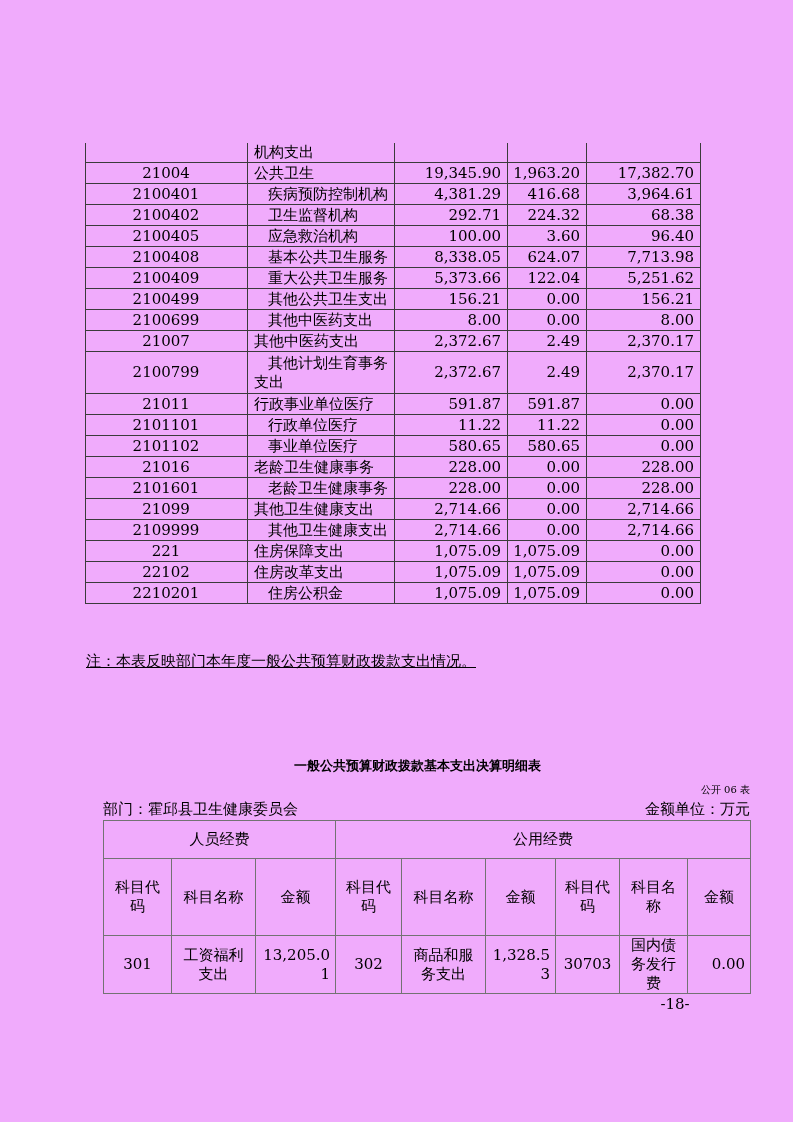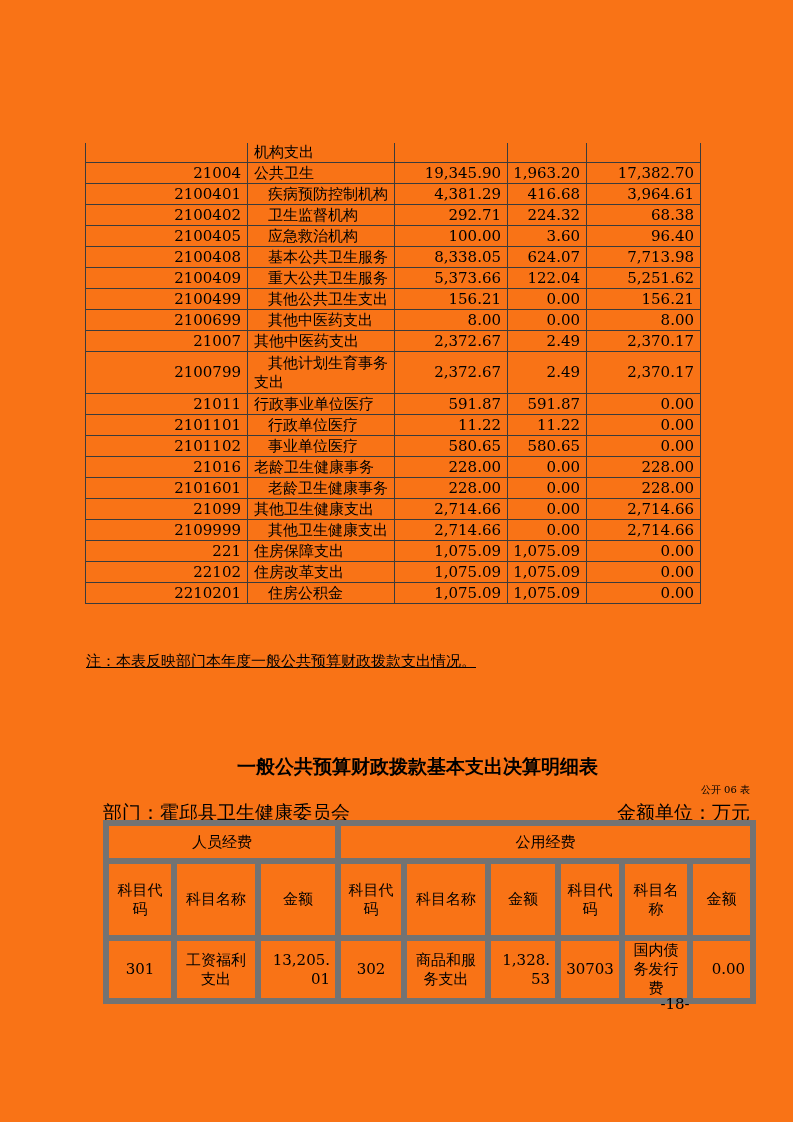--- a/index.html
+++ b/index.html
@@ -1,56 +1,56 @@
 <!DOCTYPE html>
 <html><head>
 <meta charset="utf-8">
 <style>
   html,body { margin:0; padding:0; background:#e8e8e8; }
   .page {
-    position:relative; width:793px; height:1122px; background:#f97316;
+    position:relative; width:793px; height:1122px; background:#f0abfc;
     margin:0 auto; overflow:hidden;
     font-family:"DejaVu Serif","Liberation Serif",serif; color:#000;
   }
   
   #t1 {
     position:absolute; left:85px; top:143px; width:615px;
     border-collapse:collapse; table-layout:fixed; font-size:15px;
   }
   #t1 td {
     border:1px solid #3b3b3b; padding:0 6px; line-height:19px;
     vertical-align:middle; overflow:hidden;
   }
   #t1 tr { height:21px; }
   #t1 tr.partial { height:19px; }
   #t1 tr.partial td { border-top:none; }
   #t1 tr.tall { height:42px; }
-  #t1 td.code { text-align:right; padding-left:5px; }
+  #t1 td.code { text-align:center; padding-left:5px; }
   #t1 td.name { text-align:left; padding:0 1px 0 6px; }
   #t1 td.name.ind { text-indent:14px; }
   #t1 td.num { text-align:right; padding:0 6px 0 2px; white-space:nowrap; }
   
   .note { position:absolute; left:86px; top:652px; font-size:15px; line-height:18px;text-decoration:underline; }
   
   .doc-title {
     position:absolute; left:85px; top:754px; width:665px; text-align:center;
-    font-size:19px; font-weight:bold; line-height:24px;
+    font-size:13px; font-weight:bold; line-height:24px;
   }
   .tag-line { position:absolute; left:103px; top:783px; width:647px; text-align:right; font-size:10px; }
   .meta-line {
     position:absolute; left:103px; top:800px; width:647px;
-    display:flex; justify-content:space-between; font-size:19px;
+    display:flex; justify-content:space-between; font-size:15px;
   }
   
   #t2 {
     position:absolute; left:103px; top:820px; width:647px;
     border-collapse:collapse; table-layout:fixed; font-size:15px;
   }
   #t2 td {
-    border:6px solid #737373; padding:0 5px; line-height:19px;
+    border:1px solid #737373; padding:0 5px; line-height:19px;
     text-align:center; vertical-align:middle; overflow:hidden;margin-top:14px;
   }
   #t2 tr.h1 { height:38px; }
   #t2 tr.h2 { height:77px; }
   #t2 tr.h3 { height:42px; }
   #t2 td.nm  { text-align:center; }
   #t2 td.nmc { text-align:center; }
   #t2 td.amt { text-align:right; word-break:break-all; }
   
   .page-num { position:absolute; left:640px; top:995px; width:70px; text-align:center; font-size:15px; }

